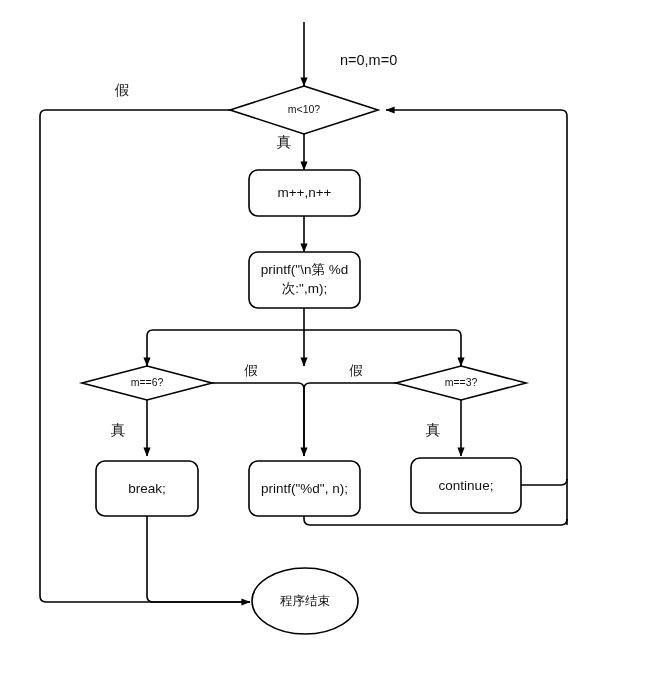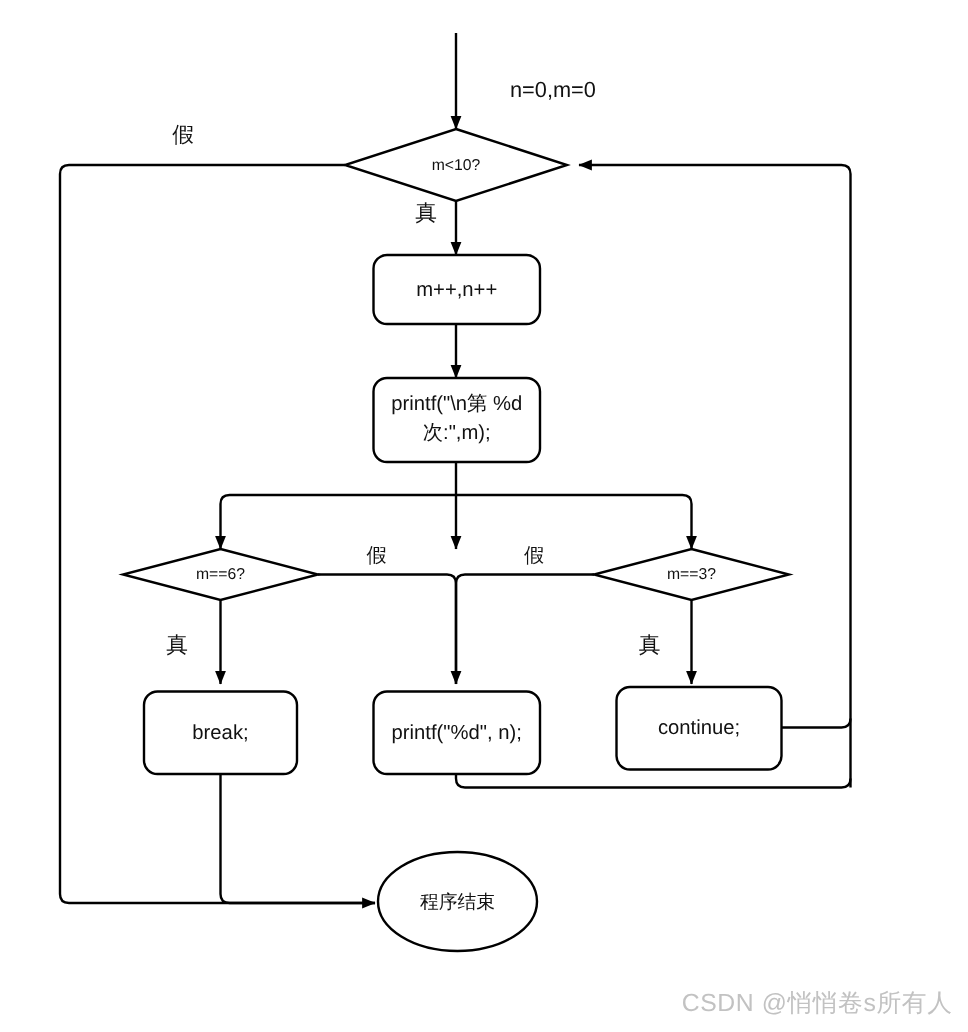--- a/index.html
+++ b/index.html
@@ -139,15 +139,14 @@
 
     <text class="edge-label edge-label-small" x="251" y="371">假</text>
 
     <text class="edge-label edge-label-small" x="356" y="371">假</text>
 
     <text class="edge-label" x="118" y="431">真</text>
 
     <text class="edge-label" x="433" y="431">真</text>
   </svg>
 
-  <div class="watermark">CSDN @悄悄卷s所有人</div>
 
 </div>
 
 </body></html>

